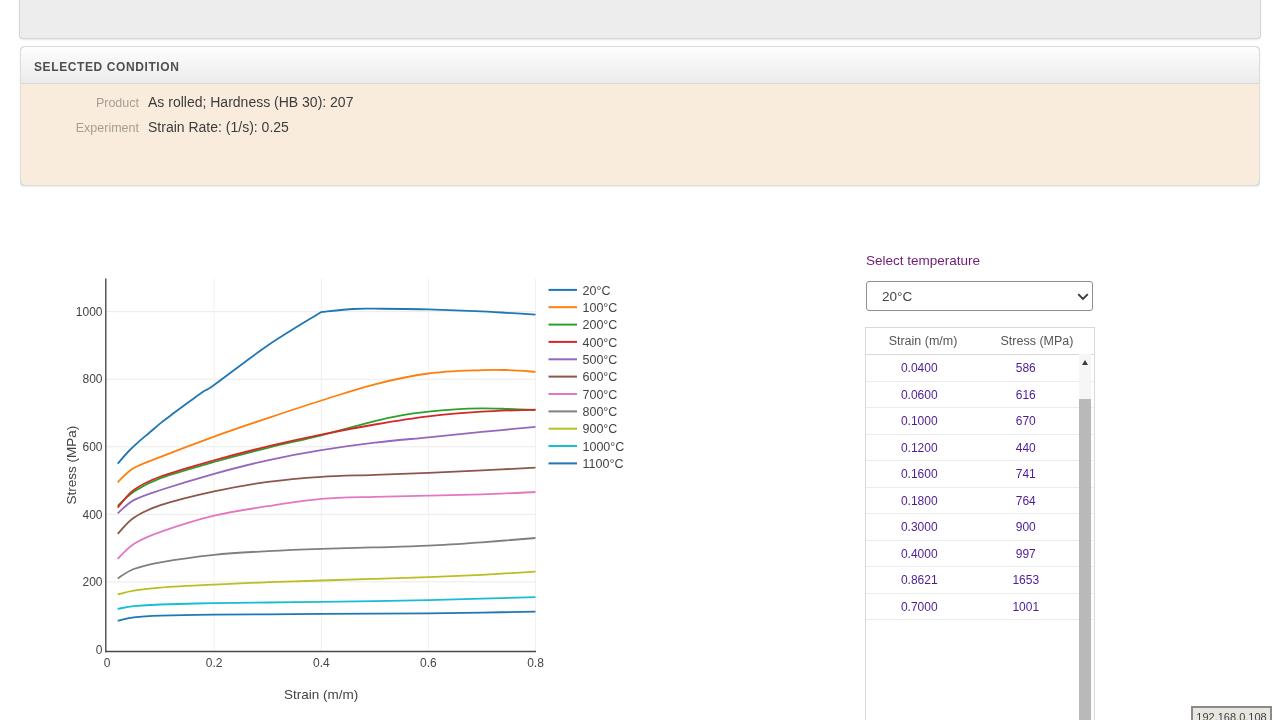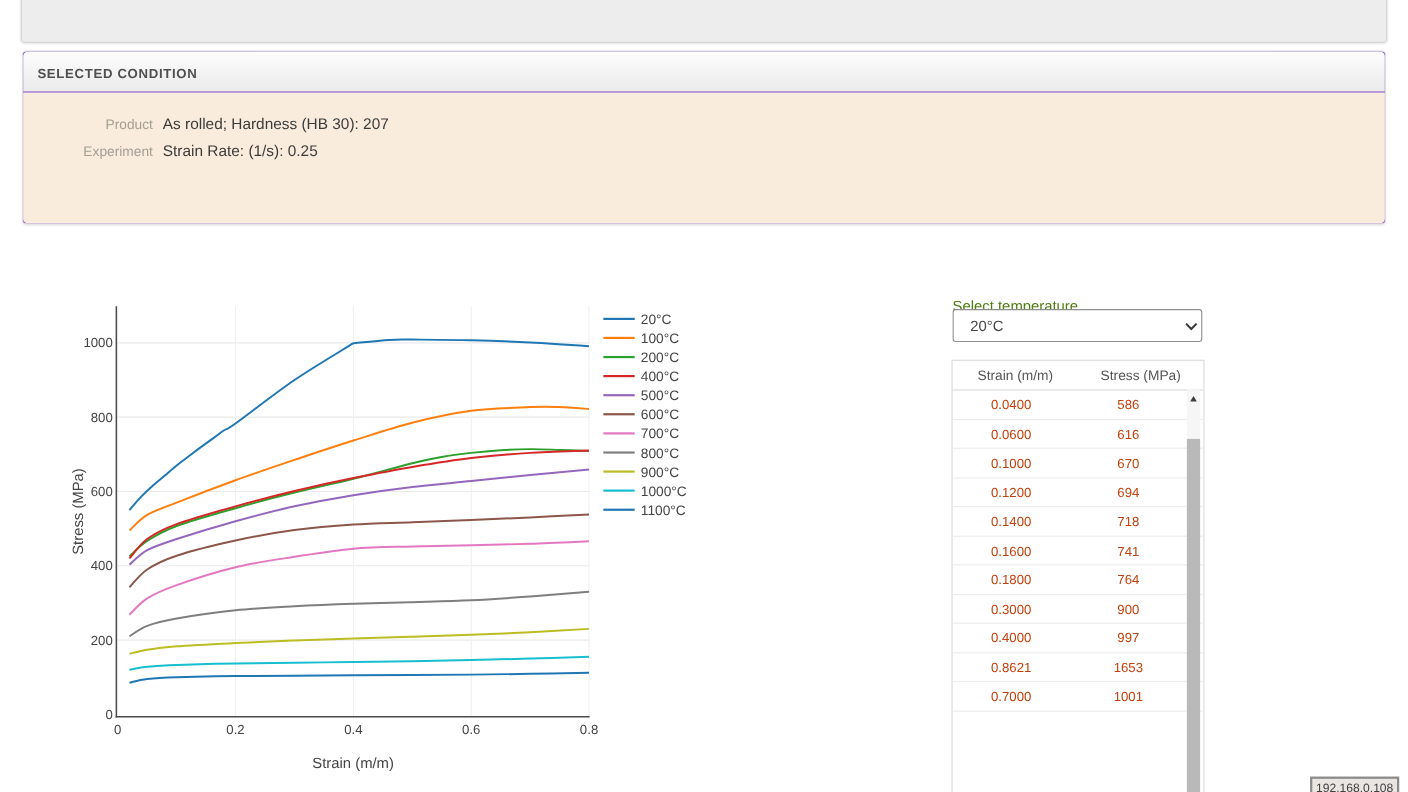--- a/index.html
+++ b/index.html
@@ -2,44 +2,44 @@
 <html><head>
 <meta charset="utf-8">
 <style>
   html,body{margin:0;padding:0;}
   body{width:1280px;height:720px;overflow:hidden;position:relative;background:#fff;
        font-family:"Liberation Sans",sans-serif;}
   .toppanel{position:absolute;left:19px;top:-12px;width:1242px;height:50.5px;box-sizing:border-box;
        background:#ededed;border:1px solid #d6d6d6;border-radius:4px;
        box-shadow:0 1px 2px rgba(0,0,0,.10);}
   .condpanel{position:absolute;left:20px;top:46px;width:1238px;
-       border:1px solid #dcdcdc;border-radius:4px;background:#6d28d9;
+       border:1px solid #dcdcdc;border-radius:4px;background:#7dd3fc;
        box-shadow:0 1px 2px rgba(0,0,0,.08);}
   .condheader{height:36px;line-height:40px;padding-left:13px;
        background:linear-gradient(#fdfdfd,#ebebeb);
        border-bottom:1px solid #d8d8d8;border-radius:4px 4px 0 0;
        font-size:12px;font-weight:bold;color:#4f4f4f;letter-spacing:0.6px;}
-  .condbody{background:#f9ecdd;border-radius:0 0 4px 4px;height:119px;
-       padding-top:16px;box-sizing:border-box;}
+  .condbody{background:#f9ecdd;border-radius:0 0 4px 4px;height:101px;
+       padding-top:6px;box-sizing:border-box;}
   .condrow{line-height:24.4px;font-size:14px;color:#3c3c3c;white-space:nowrap;}
   .condrow .lbl{display:inline-block;width:118px;text-align:right;
        font-size:12.5px;color:#a49e94;margin-right:9px;}
   .chart{position:absolute;left:0;top:0;}
-  .stlabel{position:absolute;left:866px;top:271px;font-size:13.5px;color:#4d7c0f;}
+  .stlabel{position:absolute;left:866px;top:253px;font-size:13.5px;color:#701a75;}
   .dropdown{position:absolute;left:866px;top:281px;width:227px;height:30px;
        border:1px solid #8f8f8f;border-radius:3px;background:#fff;box-sizing:border-box;}
   .dropdown .dtext{position:absolute;left:15px;top:7px;font-size:13.5px;color:#464646;}
   .dropdown svg{position:absolute;right:2px;top:10px;}
   .dtable{position:absolute;left:865px;top:327px;width:230px;height:400px;
        border:1px solid #d9d9d9;background:#fff;box-sizing:border-box;}
   .thead{height:26px;border-bottom:1px solid #d9d9d9;display:flex;
        font-size:12.5px;color:#565656;line-height:26px;}
   .thead div{width:114px;text-align:center;}
   .trow{height:26.5px;border-bottom:1px solid #ececec;display:flex;
-       font-size:12px;color:#c2410c;line-height:26px;box-sizing:border-box;}
+       font-size:12px;color:#4c1d95;line-height:26px;box-sizing:border-box;}
   .trow div{width:106.5px;text-align:center;}
   .sbar{position:absolute;right:3px;top:26px;bottom:0;width:12px;background:#f6f6f6;}
   .sbtn{position:absolute;top:0;left:0;width:12px;height:17px;background:#f6f6f6;}
   .sbtn:after{content:"";position:absolute;left:2.5px;top:6px;width:0;height:0;
        border-left:3.5px solid transparent;border-right:3.5px solid transparent;
        border-bottom:5px solid #3c3c3c;}
   .sthumb{position:absolute;left:0;top:45px;bottom:0;width:12px;background:#b9b9b9;}
   .ipbox{position:absolute;left:1191px;top:706px;width:81px;height:30px;
        background:#e9e6e2;border:2px solid #8a8a8a;box-sizing:border-box;
        font-size:11px;color:#3f3f3f;text-align:center;padding-top:2.5px;}
@@ -132,25 +132,21 @@
     <div class="trow">
       <div>0.0600</div>
       <div>616</div>
     </div>
     <div class="trow">
       <div>0.1000</div>
       <div>670</div>
     </div>
     <div class="trow">
       <div>0.1200</div>
-      <div>694</div>
-    </div>
-    <div class="trow">
-      <div>0.1400</div>
-      <div>718</div>
+      <div>440</div>
     </div>
     <div class="trow">
       <div>0.1600</div>
       <div>741</div>
     </div>
     <div class="trow">
       <div>0.1800</div>
       <div>764</div>
     </div>
     <div class="trow">

